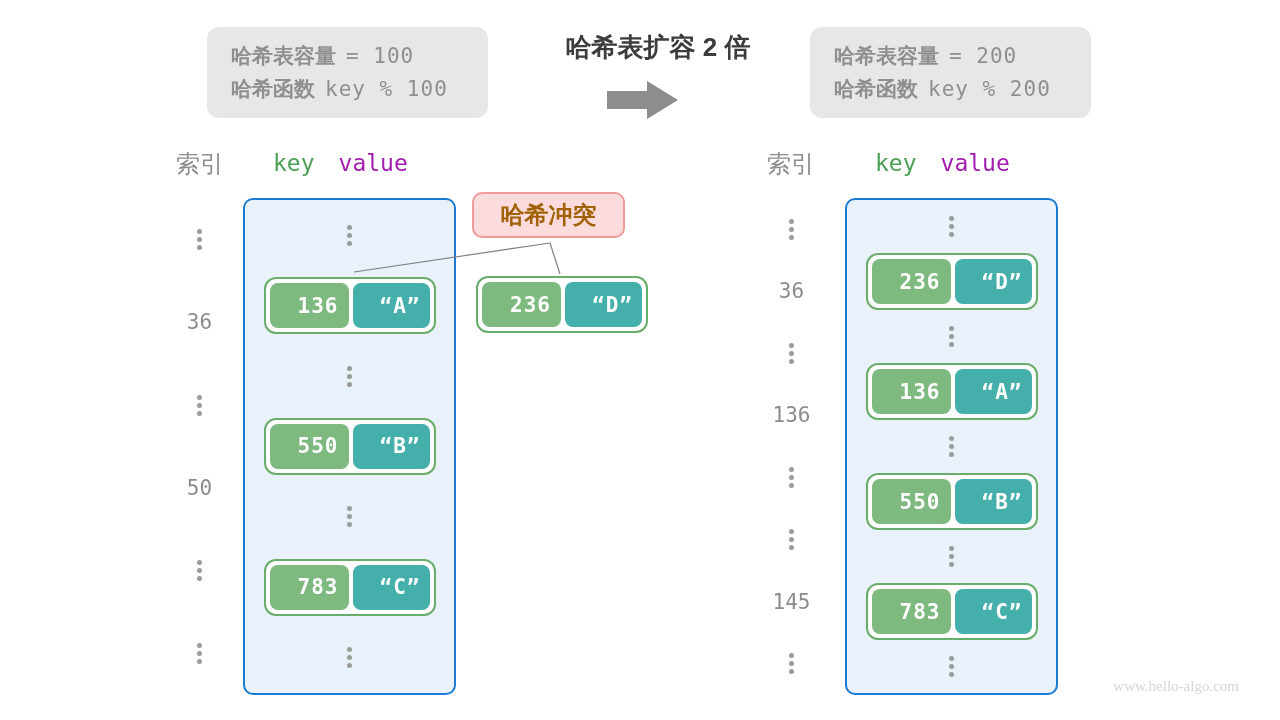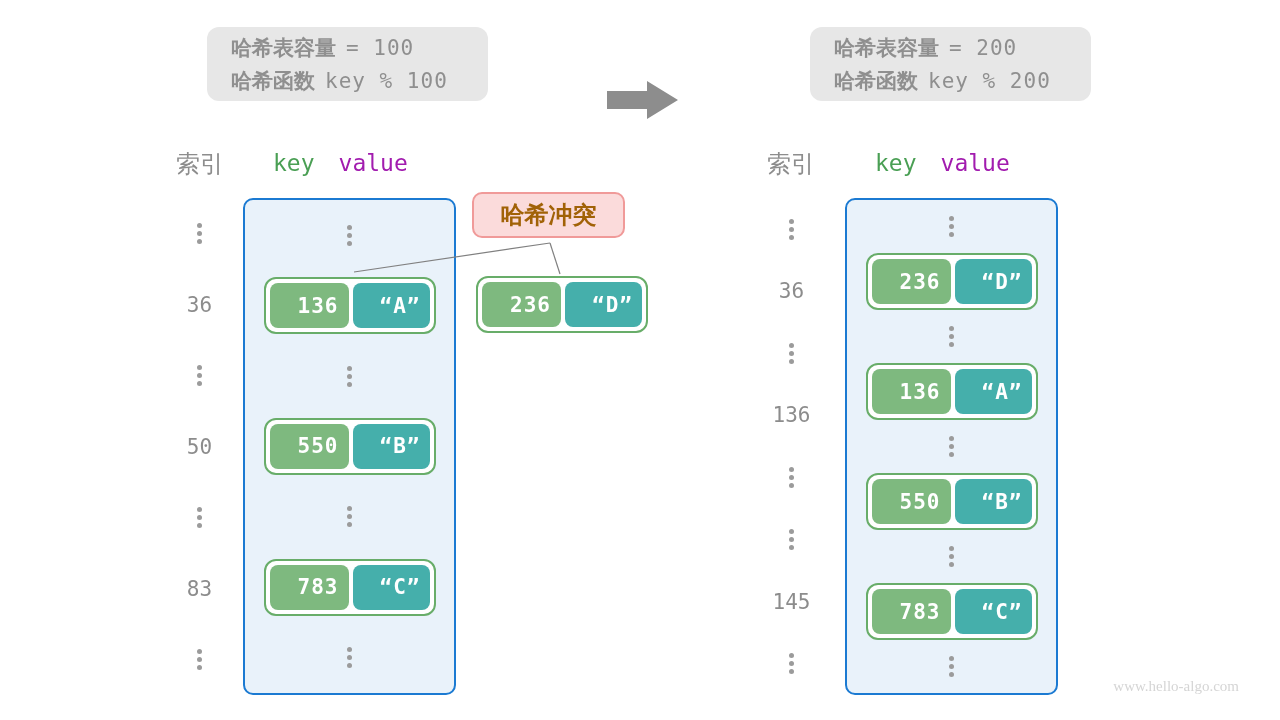--- a/index.html
+++ b/index.html
@@ -4,21 +4,21 @@
 <style>
   * { margin: 0; padding: 0; box-sizing: border-box; }
   html, body { width: 1280px; height: 720px; background: #ffffff; overflow: hidden; }
   .canvas {
     position: relative; width: 1280px; height: 720px; background: #ffffff;
     font-family: "Liberation Sans", sans-serif;
   }
 
   
   .info-box {
-    position: absolute; width: 281px; height: 74px; background: #e7e7e7;
+    position: absolute; width: 281px; height: 91px; background: #e7e7e7;
     border-radius: 12px; display: flex; flex-direction: column; justify-content: center;
     padding-left: 24px; gap: 5px; color: #8f8f8f;
   }
   #info-old { left: 207px; top: 27px; }
   #info-new { left: 810px; top: 27px; }
   .info-line { display: flex; align-items: baseline; gap: 10px; white-space: nowrap; }
   .info-cn { font-weight: bold; font-size: 21px; }
   .info-mono { font-family: "DejaVu Sans Mono", monospace; font-size: 21px; letter-spacing: 1px; }
 
   
@@ -116,20 +116,21 @@
     <div class="info-line">
       <span class="info-cn">哈希表容量</span>
       <span class="info-mono">= 200</span>
     </div>
     <div class="info-line">
       <span class="info-cn">哈希函数</span>
       <span class="info-mono">key % 200</span>
     </div>
   </div>
 
+  <div class="main-title">哈希表扩容 2 倍</div>
 
   <div class="hdr-index" id="hdr-index-left">索引</div>
   <div class="hdr-kv" id="hdr-kv-left">
     <span class="hdr-key">key</span>
     <span class="hdr-value">value</span>
   </div>
 
   <div class="hdr-index" id="hdr-index-right">索引</div>
   <div class="hdr-kv" id="hdr-kv-right">
     <span class="hdr-key">key</span>
@@ -153,21 +154,20 @@
         </span>
       </div>
     <div class="cell">50</div>
     <div class="cell">
         <span class="dots">
           <i></i>
           <i></i>
           <i></i>
         </span>
       </div>
-    <div class="cell">83</div>
     <div class="cell">
         <span class="dots">
           <i></i>
           <i></i>
           <i></i>
         </span>
       </div>
   </div>
 
   <div class="tbl" id="tbl-left">

